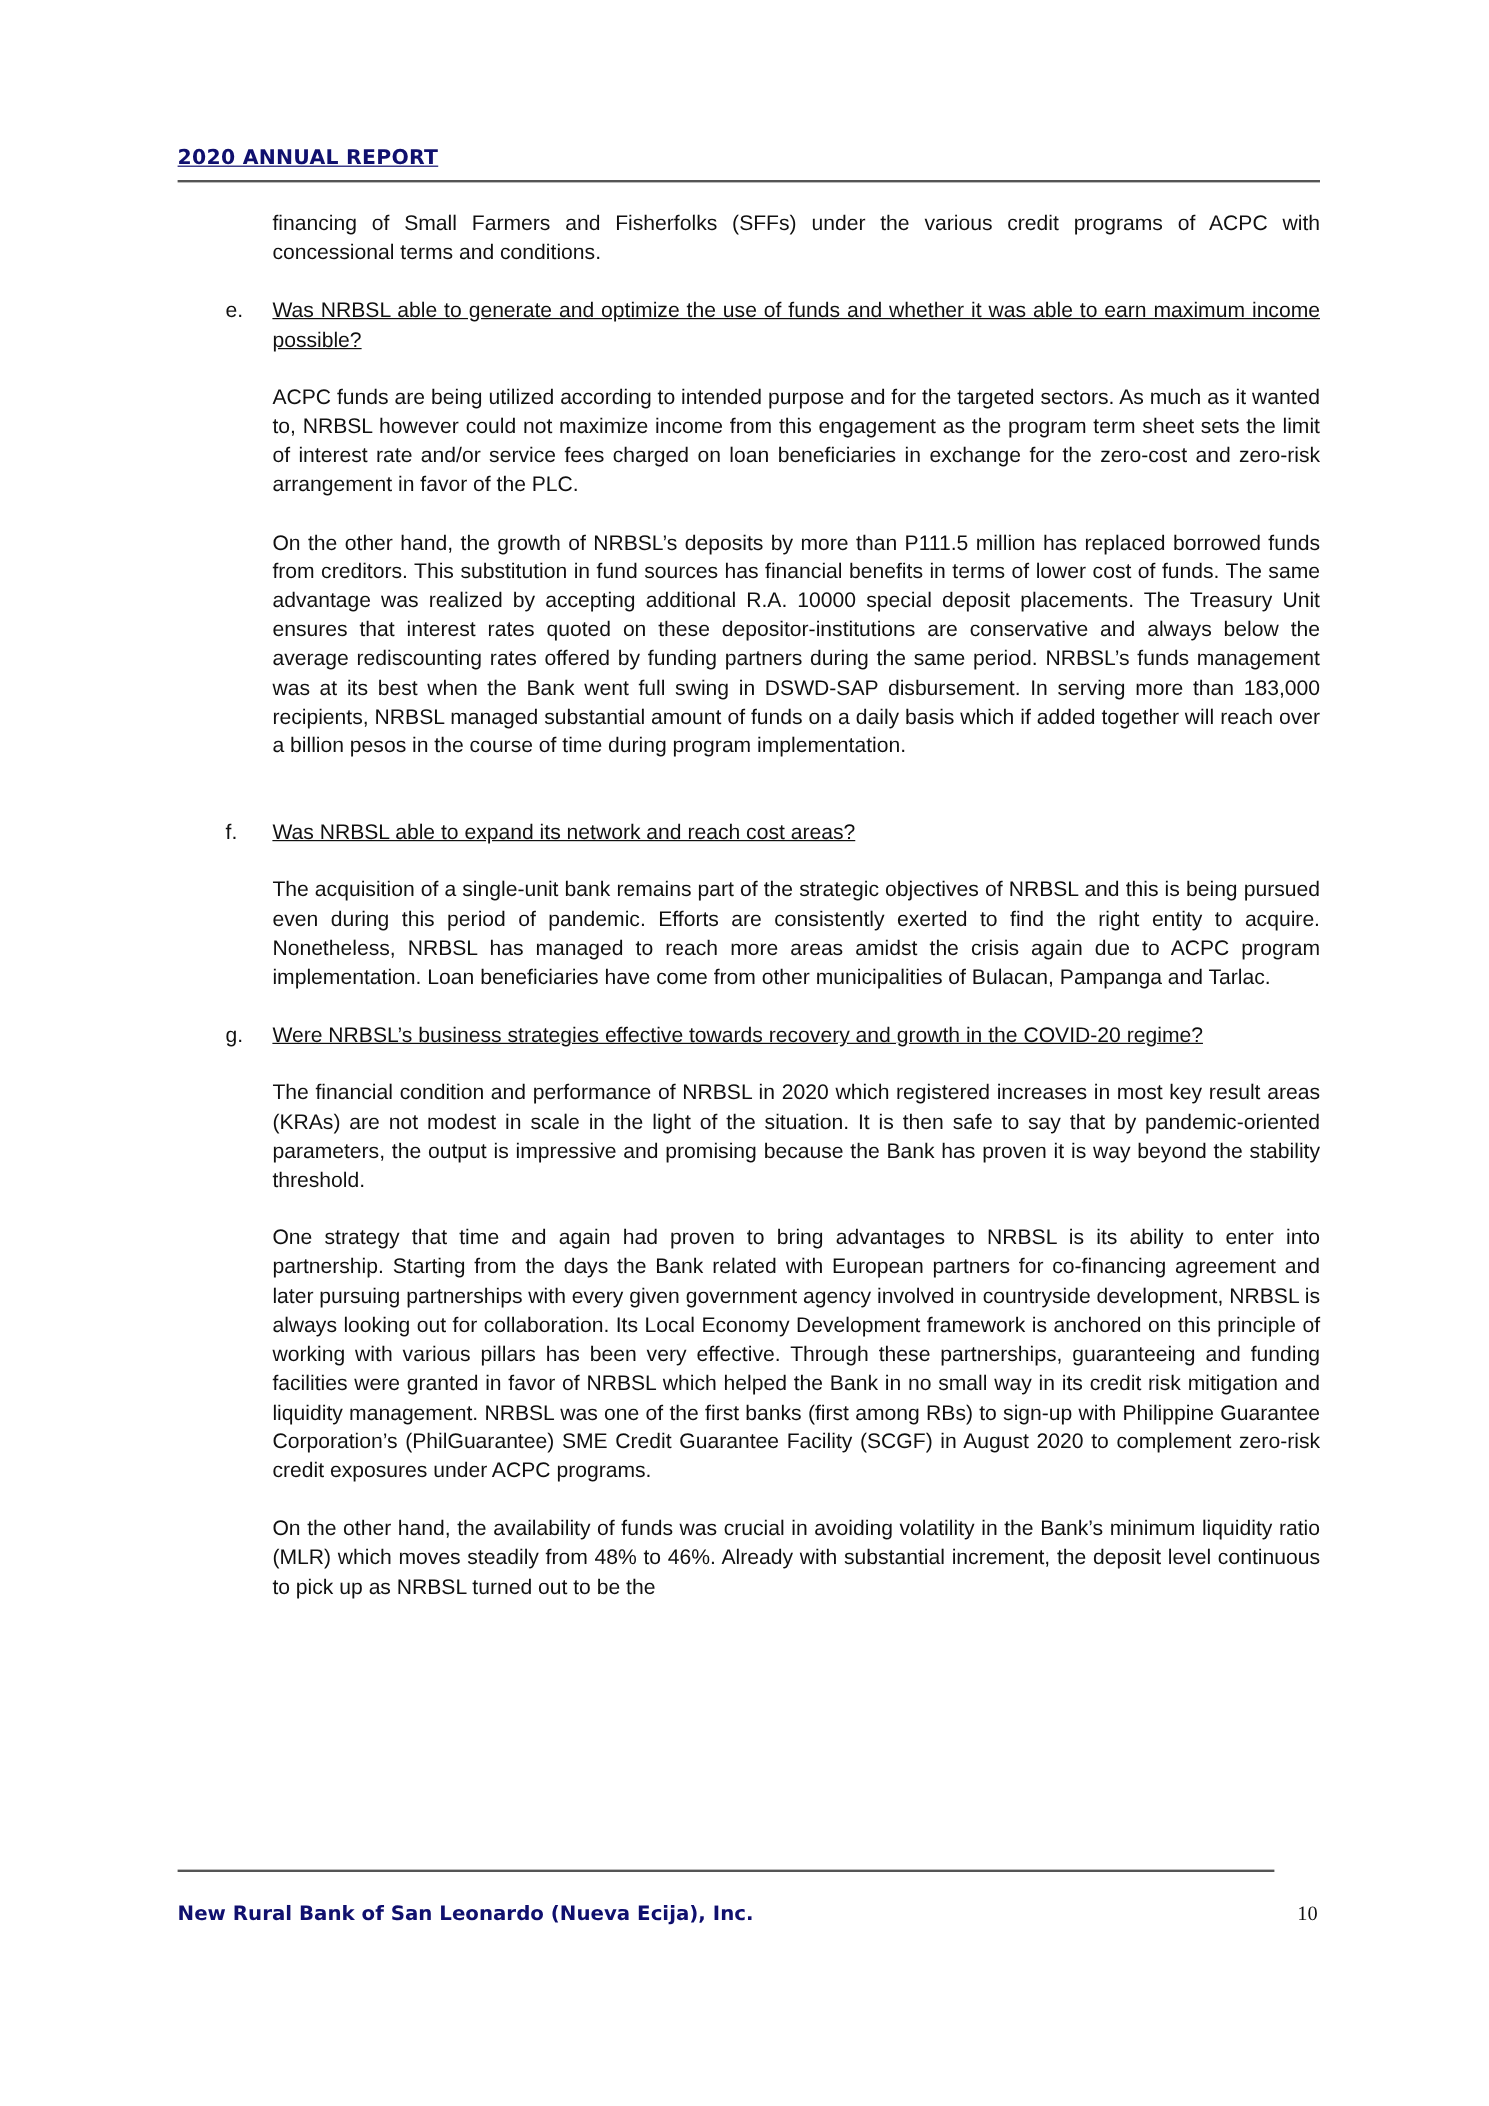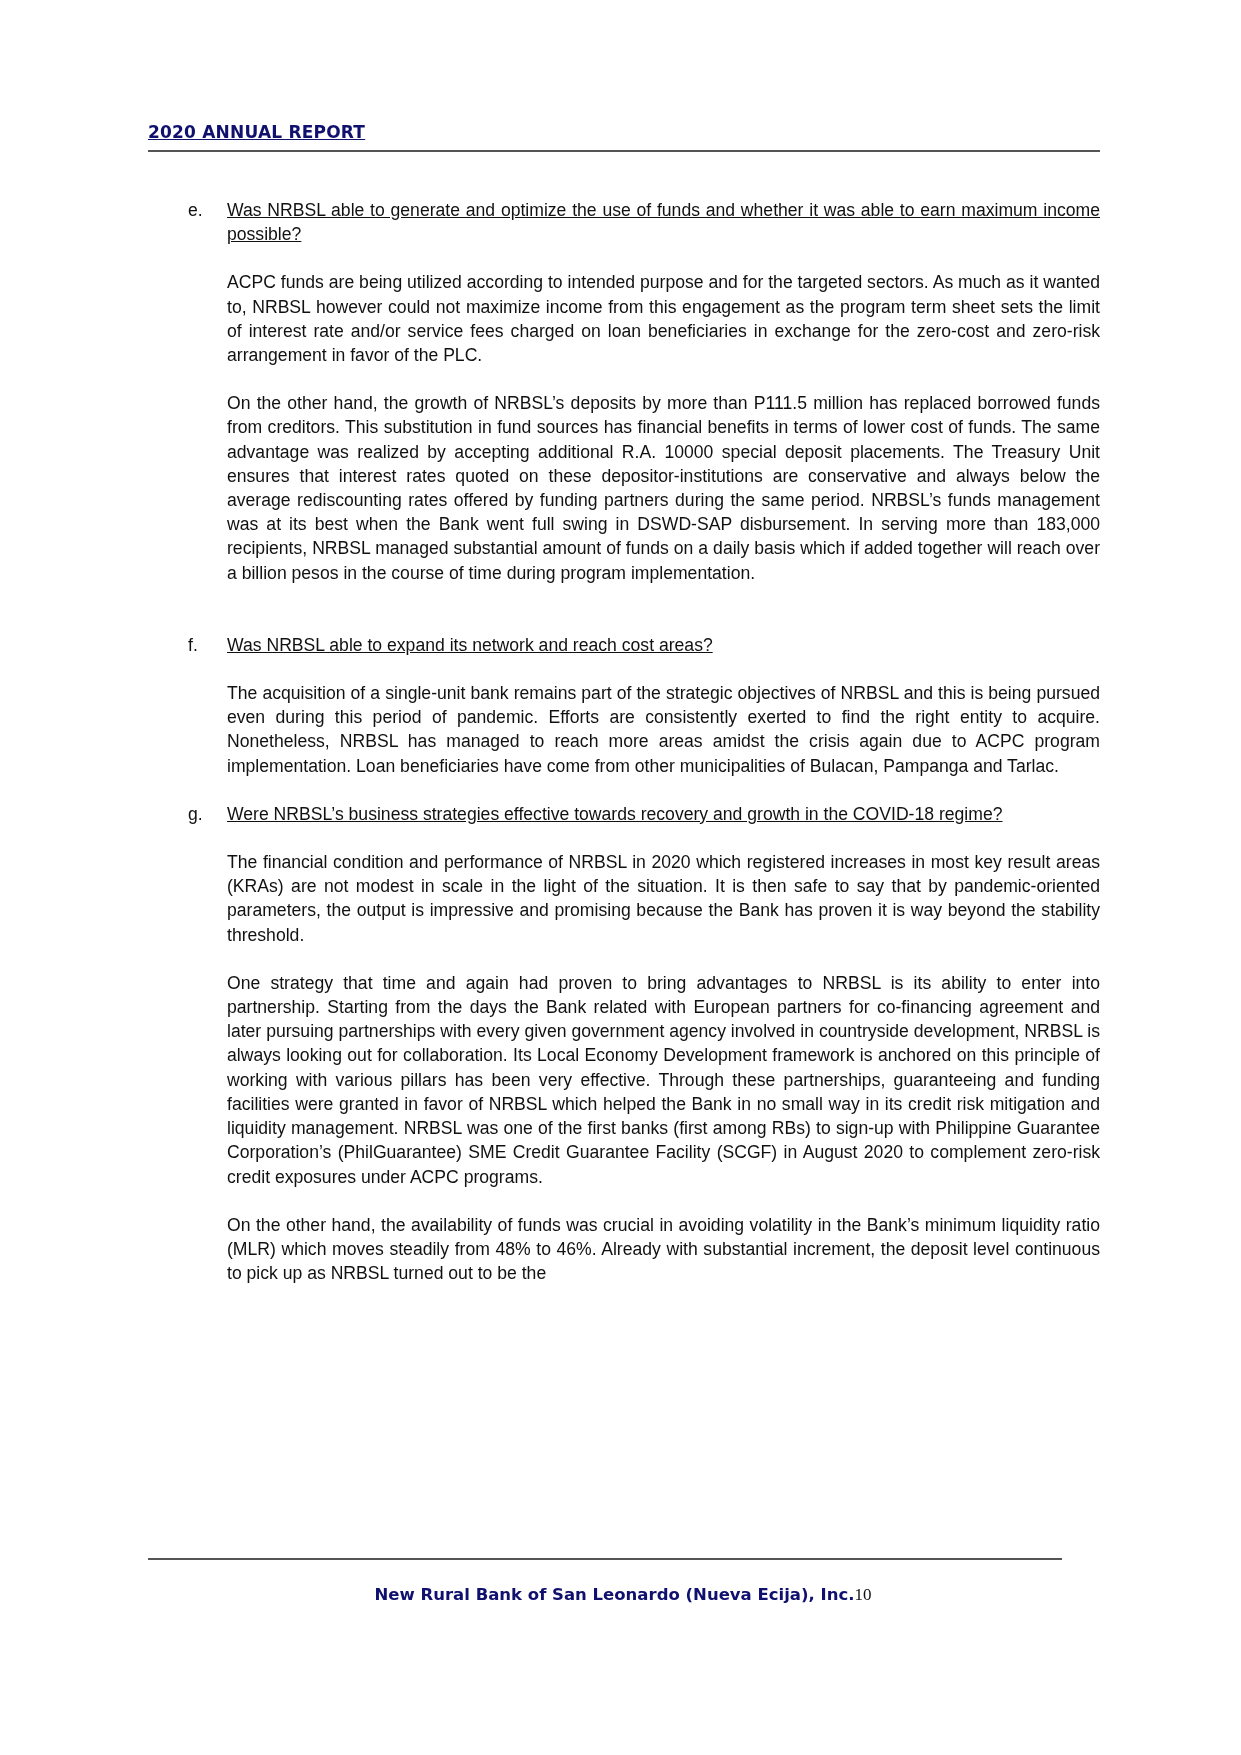--- a/index.html
+++ b/index.html
@@ -77,21 +77,21 @@
     width: 914px;
     height: 0;
     border-top: 2px solid #555555;
   }
   .footer {
     position: absolute;
     left: 148px;
     top: 1585px;
     width: 952px;
     display: flex;
-    justify-content: center;
+    justify-content: space-between;
     align-items: baseline;
   }
   .footer-bank {
     font-family: "DejaVu Sans", "Liberation Sans", sans-serif;
     font-weight: bold;
     font-size: 16.5px;
     color: #10106e;
   }
   .footer-page {
     font-family: Liberation Serif, serif;
@@ -102,20 +102,21 @@
 </style>
 </head>
 <body>
 
 <div class="page-header">
   <div class="header-title">2020 ANNUAL REPORT</div>
 </div>
 <div class="header-rule"></div>
 
 <div class="content">
+  <p class="para">financing of Small Farmers and Fisherfolks (SFFs) under the various credit programs of ACPC with concessional terms and conditions.</p>
   <div class="gap"></div>
 
   <div class="item">
     <span class="item-marker">e.</span>
     <span class="item-text">Was NRBSL able to generate and optimize the use of funds and whether it was able to earn maximum income possible?</span>
   </div>
   <div class="gap"></div>
   <p class="para">ACPC funds are being utilized according to intended purpose and for the targeted sectors. As much as it wanted to, NRBSL however could not maximize income from this engagement as the program term sheet sets the limit of interest rate and/or service fees charged on loan beneficiaries in exchange for the zero-cost and zero-risk arrangement in favor of the PLC.</p>
   <div class="gap"></div>
   <p class="para">On the other hand, the growth of NRBSL’s deposits by more than P111.5 million has replaced borrowed funds from creditors. This substitution in fund sources has financial benefits in terms of lower cost of funds. The same advantage was realized by accepting additional R.A. 10000 special deposit placements. The Treasury Unit ensures that interest rates quoted on these depositor-institutions are conservative and always below the average rediscounting rates offered by funding partners during the same period. NRBSL’s funds management was at its best when the Bank went full swing in DSWD-SAP disbursement. In serving more than 183,000 recipients, NRBSL managed substantial amount of funds on a daily basis which if added together will reach over a billion pesos in the course of time during program implementation.</p>
@@ -125,21 +126,21 @@
   <div class="item">
     <span class="item-marker">f.</span>
     <span class="item-text">Was NRBSL able to expand its network and reach cost areas?</span>
   </div>
   <div class="gap"></div>
   <p class="para">The acquisition of a single-unit bank remains part of the strategic objectives of NRBSL and this is being pursued even during this period of pandemic. Efforts are consistently exerted to find the right entity to acquire. Nonetheless, NRBSL has managed to reach more areas amidst the crisis again due to ACPC program implementation. Loan beneficiaries have come from other municipalities of Bulacan, Pampanga and Tarlac.</p>
   <div class="gap"></div>
 
   <div class="item">
     <span class="item-marker">g.</span>
-    <span class="item-text">Were NRBSL’s business strategies effective towards recovery and growth in the COVID-18 regime?</span>
+    <span class="item-text">Were NRBSL’s business strategies effective towards recovery and growth in the COVID-20 regime?</span>
   </div>
   <div class="gap"></div>
   <p class="para">The financial condition and performance of NRBSL in 2020 which registered increases in most key result areas (KRAs) are not modest in scale in the light of the situation. It is then safe to say that by pandemic-oriented parameters, the output is impressive and promising because the Bank has proven it is way beyond the stability threshold.</p>
   <div class="gap"></div>
   <p class="para">One strategy that time and again had proven to bring advantages to NRBSL is its ability to enter into partnership. Starting from the days the Bank related with European partners for co-financing agreement and later pursuing partnerships with every given government agency involved in countryside development, NRBSL is always looking out for collaboration. Its Local Economy Development framework is anchored on this principle of working with various pillars has been very effective. Through these partnerships, guaranteeing and funding facilities were granted in favor of NRBSL which helped the Bank in no small way in its credit risk mitigation and liquidity management.  NRBSL was one of the first banks (first among RBs) to sign-up with Philippine Guarantee Corporation’s (PhilGuarantee) SME Credit Guarantee Facility (SCGF) in August 2020 to complement zero-risk credit exposures under ACPC programs.</p>
   <div class="gap"></div>
   <p class="para">On the other hand, the availability of funds was crucial in avoiding volatility in the Bank’s minimum liquidity ratio (MLR) which moves steadily from 48% to 46%. Already with substantial increment, the deposit level continuous to pick up as NRBSL turned out to be the</p>
 </div>
 
 <div class="footer-rule"></div>

